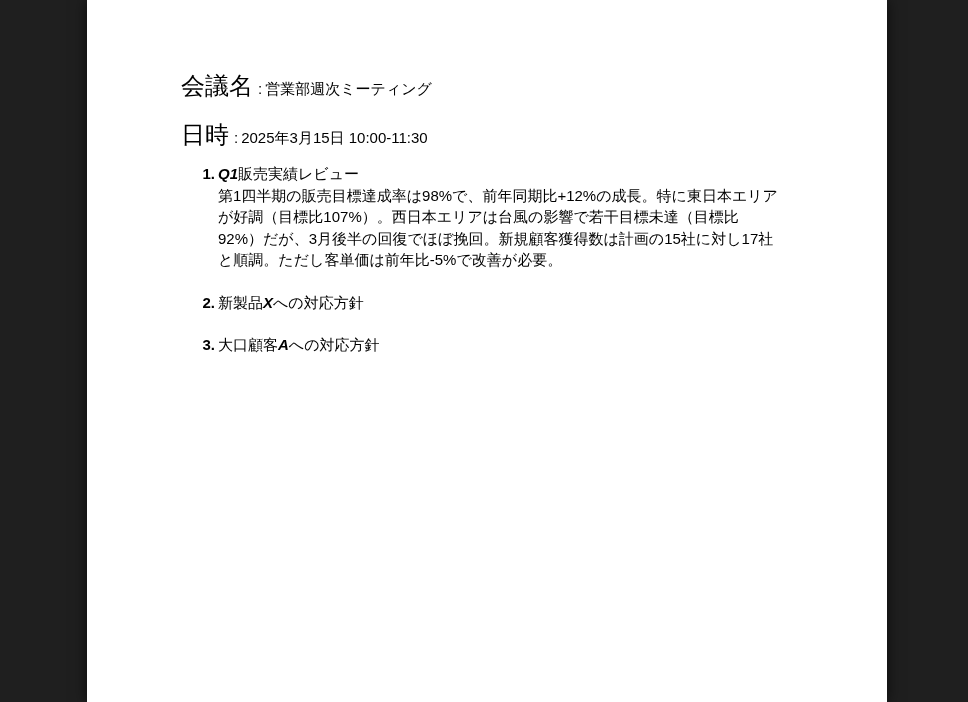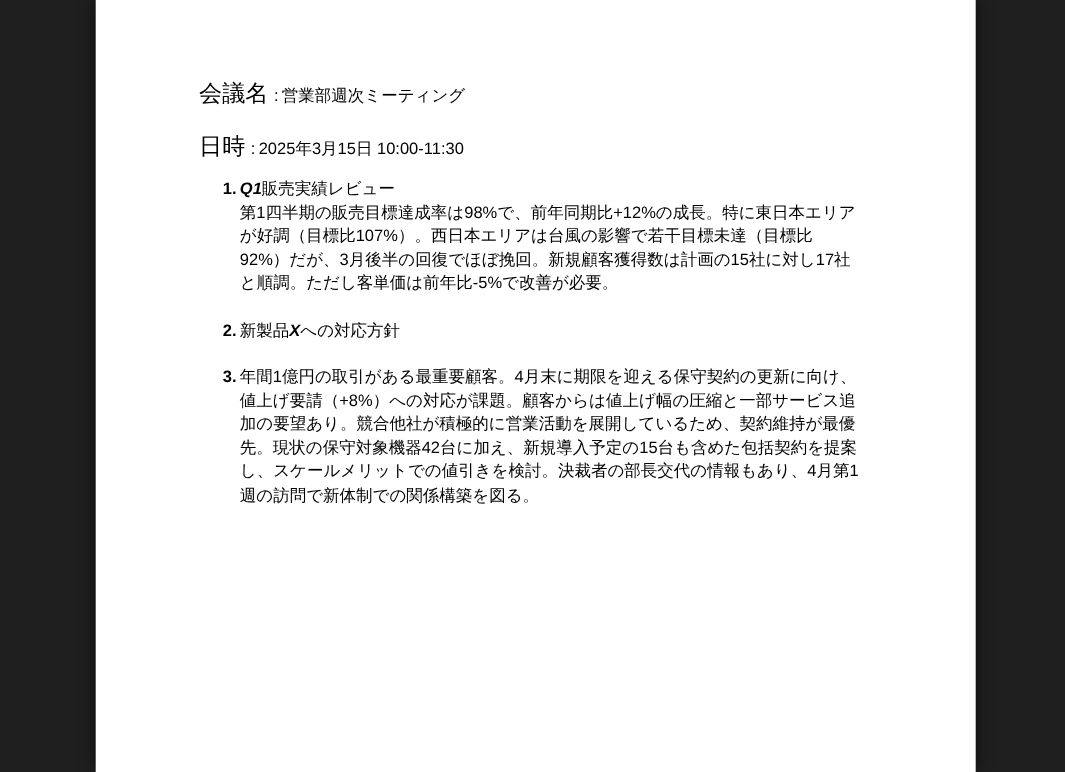--- a/index.html
+++ b/index.html
@@ -30,21 +30,21 @@
   .meta p {
     margin: 0 0 19px 0;
     font-size: 15px;
     line-height: 27px;
     white-space: nowrap;
   }
   .meta p:last-child {
     margin-bottom: 12px;
   }
   .meta-label {
-    font-size: 21px;
+    font-size: 24px;
   }
   .meta-sep {
     font-size: 15px;
     margin: 0 3px 0 5px;
   }
   
   ol.agenda {
     margin: 0;
     padding: 0 0 0 37px;
     list-style: none;
@@ -86,16 +86,16 @@
         <span class="item-num">1.</span>
         <div class="item-title"><span class="title-bold">Q1</span><span>販売実績レビュー</span></div>
         <div class="item-body">第1四半期の販売目標達成率は98%で、前年同期比+12%の成長。特に東日本エリアが好調（目標比107%）。西日本エリアは台風の影響で若干目標未達（目標比92%）だが、3月後半の回復でほぼ挽回。新規顧客獲得数は計画の15社に対し17社と順調。ただし客単価は前年比-5%で改善が必要。</div>
       </li>
       <li class="agenda-item">
         <span class="item-num">2.</span>
         <div class="item-title"><span>新製品</span><span class="title-bold">X</span><span>への対応方針</span></div>
       </li>
       <li class="agenda-item">
         <span class="item-num">3.</span>
-        <div class="item-body">年間1億円の取引がある最重要顧客。4月末に期限を迎える保守契約の更新に向け、値上げ要請（+8%）への対応が課題。顧客からは値上げ幅の圧縮と一部サービス追加の要望あり。競合他社が積極的に営業活動を展開しているため、契約維持が最優先。現状の保守対象機器42台に加え、新規導入予定の15台も含めた包括契約を提案し、スケールメリットでの値引きを検討。決裁者の部長交代の情報もあり、4月第1週の訪問で新体制での関係構築を図る。</div>
+        <div class="item-title"><span>大口顧客</span><span class="title-bold">A</span><span>への対応方針</span></div>
       </li>
     </ol>
 </div>
 
 </body></html>

